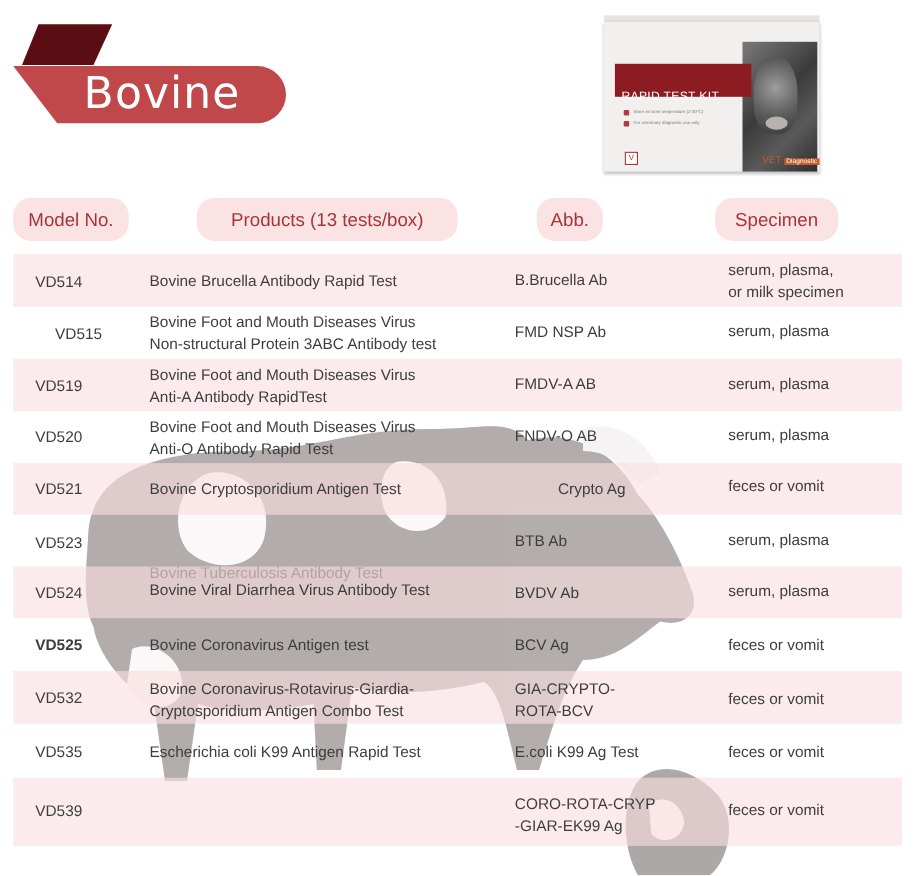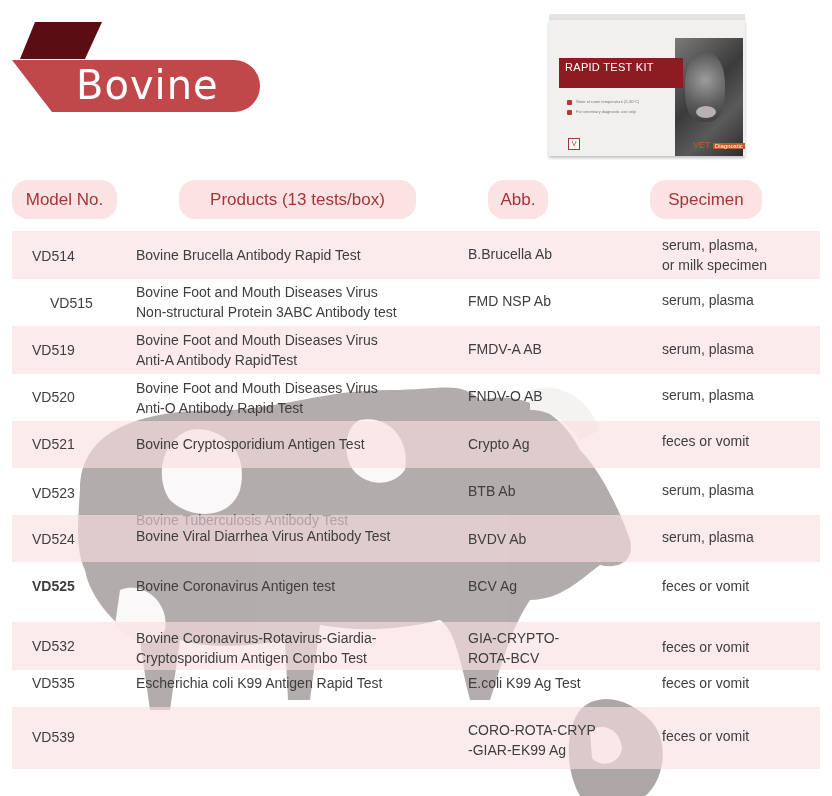--- a/index.html
+++ b/index.html
@@ -12,21 +12,21 @@
   .banner-title { position: absolute; left: 76px; top: 60px; font-size: 40px; color: #ffffff; letter-spacing: 1px; line-height: 50px; font-family: "DejaVu Sans", sans-serif; }
 
   
   .kit { position: absolute; left: 545px; top: 14px; width: 200px; height: 142px; }
   .kit .face { position: absolute; left: 4px; top: 6px; width: 196px; height: 136px; background: #f2f0ef; box-shadow: 0 2px 3px rgba(0,0,0,0.25); }
   .kit .topface { position: absolute; left: 4px; top: 0px; width: 196px; height: 10px; background: linear-gradient(#e9e6e5,#dcd8d7); }
   .kit .photo { position: absolute; left: 130px; top: 24px; width: 68px; height: 118px; background: linear-gradient(135deg,#7a7a7a 0%,#3b3b3b 45%,#5a5a5a 70%,#2d2d2d 100%); }
   .kit .photo-head { position: absolute; left: 140px; top: 38px; width: 40px; height: 70px; border-radius: 45% 45% 40% 40%; background: radial-gradient(circle at 50% 40%, #9c9c9c 0%, #5c5c5c 55%, #3a3a3a 100%); }
   .kit .muzzle { position: absolute; left: 151px; top: 92px; width: 20px; height: 12px; border-radius: 50%; background: #b7b2b0; }
   .kit .label-band { position: absolute; left: 14px; top: 44px; width: 124px; height: 30px; background: #8c1c22; }
-  .kit .label-text { position: absolute; left: 20px; top: 47px; font-size: 11px; color: #ffffff; letter-spacing: 0.3px; font-family: "Liberation Sans", sans-serif; }
+  .kit .label-text { position: absolute; left: 20px; top: 68px; font-size: 11px; color: #ffffff; letter-spacing: 0.3px; font-family: "Liberation Sans", sans-serif; }
   .kit .bullet { position: absolute; left: 22px; width: 98px; height: 4px; }
   .kit .bullet::before { content: ""; position: absolute; left: 0; top: -1px; width: 5px; height: 5px; background: #b33a3a; border-radius: 1px; }
   .kit .bullet-text { position: absolute; left: 31px; font-size: 4px; color: #777; white-space: nowrap; font-family: "Liberation Sans", sans-serif; }
   .kit .vet { position: absolute; left: 148px; top: 126px; font-size: 9px; color: #c45a2a; font-family: "Liberation Sans", sans-serif; }
   .kit .vet b { background: #c45a2a; color: #fff; font-weight: normal; font-size: 6px; padding: 0 2px; }
   .kit .logo { position: absolute; left: 23px; top: 124px; width: 12px; height: 12px; border: 1px solid #a33; background: #fff; font-size: 7px; color: #a33; text-align: center; line-height: 10px; }
 
   
   .pill { position: absolute; top: 180px; height: 39px; border-radius: 16px; background: #fbe3e3; color: #a7343a; font-size: 17px; display: flex; align-items: center; justify-content: center; font-family: "Liberation Sans", sans-serif; }
 
@@ -112,21 +112,21 @@
   <div class="row" style="top:374px;height:47px;">
     <div class="cell c-model" style="top:13px;">VD520</div>
     <div class="cell c-prod" style="top:4px;"><span>Bovine Foot and Mouth Diseases Virus</span><br><span>Anti-O Antibody Rapid Test</span></div>
     <div class="cell c-abb" style="top:12px;"><span>FNDV-O AB</span></div>
     <div class="cell c-spec" style="top:11px;"><span>serum, plasma</span></div>
   </div>
 
   <div class="row pink" style="top:421px;height:47px;">
     <div class="cell c-model" style="top:13px;">VD521</div>
     <div class="cell c-prod" style="top:13px;"><span>Bovine Cryptosporidium Antigen Test</span></div>
-    <div class="cell c-abb" style="top:13px;"><span>Crypto Ag</span></div>
+    <div class="cell c-abb" style="top:13px;text-align:center;"><span>Crypto Ag</span></div>
     <div class="cell c-spec" style="top:10px;"><span>feces or vomit</span></div>
   </div>
 
   <div class="row" style="top:468px;height:47px;">
     <div class="cell c-model" style="top:15px;">VD523</div>
     <div class="cell c-prod" style="top:14px;margin-top:28px;"><span>Bovine Tuberculosis Antibody  Test</span></div>
     <div class="cell c-abb" style="top:13px;"><span>BTB Ab</span></div>
     <div class="cell c-spec" style="top:12px;"><span>serum, plasma</span></div>
   </div>
 
@@ -137,21 +137,21 @@
     <div class="cell c-spec" style="top:12px;"><span>serum, plasma</span></div>
   </div>
 
   <div class="row" style="top:562px;height:48px;">
     <div class="cell c-model" style="top:14px;font-weight:bold;">VD525</div>
     <div class="cell c-prod" style="top:14px;"><span>Bovine Coronavirus Antigen test</span></div>
     <div class="cell c-abb" style="top:14px;"><span>BCV Ag</span></div>
     <div class="cell c-spec" style="top:14px;"><span>feces or vomit</span></div>
   </div>
 
-  <div class="row pink" style="top:610px;height:48px;margin-top:12px;">
+  <div class="row pink" style="top:610px;height:48px;">
     <div class="cell c-model" style="top:14px;">VD532</div>
     <div class="cell c-prod" style="top:6px;"><span>Bovine Coronavirus-Rotavirus-Giardia-</span><br><span>Cryptosporidium Antigen Combo Test</span></div>
     <div class="cell c-abb" style="top:6px;"><span>GIA-CRYPTO-</span><br><span>ROTA-BCV</span></div>
     <div class="cell c-spec" style="top:15px;"><span>feces or vomit</span></div>
   </div>
 
   <div class="row" style="top:658px;height:49px;">
     <div class="cell c-model" style="top:15px;">VD535</div>
     <div class="cell c-prod" style="top:15px;"><span>Escherichia coli K99 Antigen Rapid Test</span></div>
     <div class="cell c-abb" style="top:15px;"><span>E.coli K99 Ag Test</span></div>

